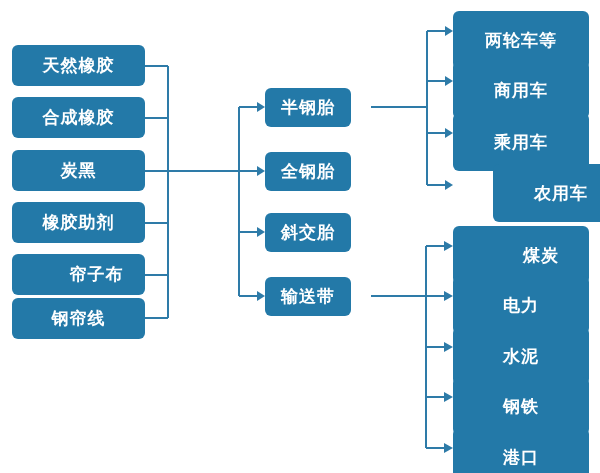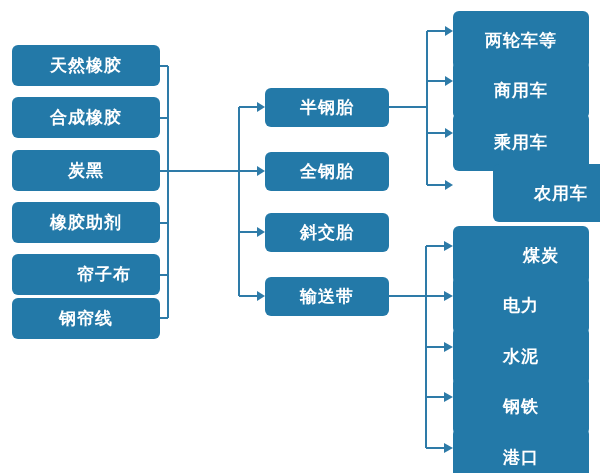--- a/index.html
+++ b/index.html
@@ -29,27 +29,27 @@
     line-height: 1;
     user-select: none;
   }
   .node-label {
     display: block;
     white-space: nowrap;
   }
   
   .col-left {
     left: 12px;
-    width: 148px;
+    width: 133px;
     height: 41px;
     font-size: 17px;
   }
   .col-mid {
     left: 265px;
-    width: 124px;
+    width: 86px;
     height: 39px;
     font-size: 17px;
   }
   .col-right {
     left: 453px;
     width: 136px;
     height: 58px;
     font-size: 17px;
   }
   svg.edge-layer {

